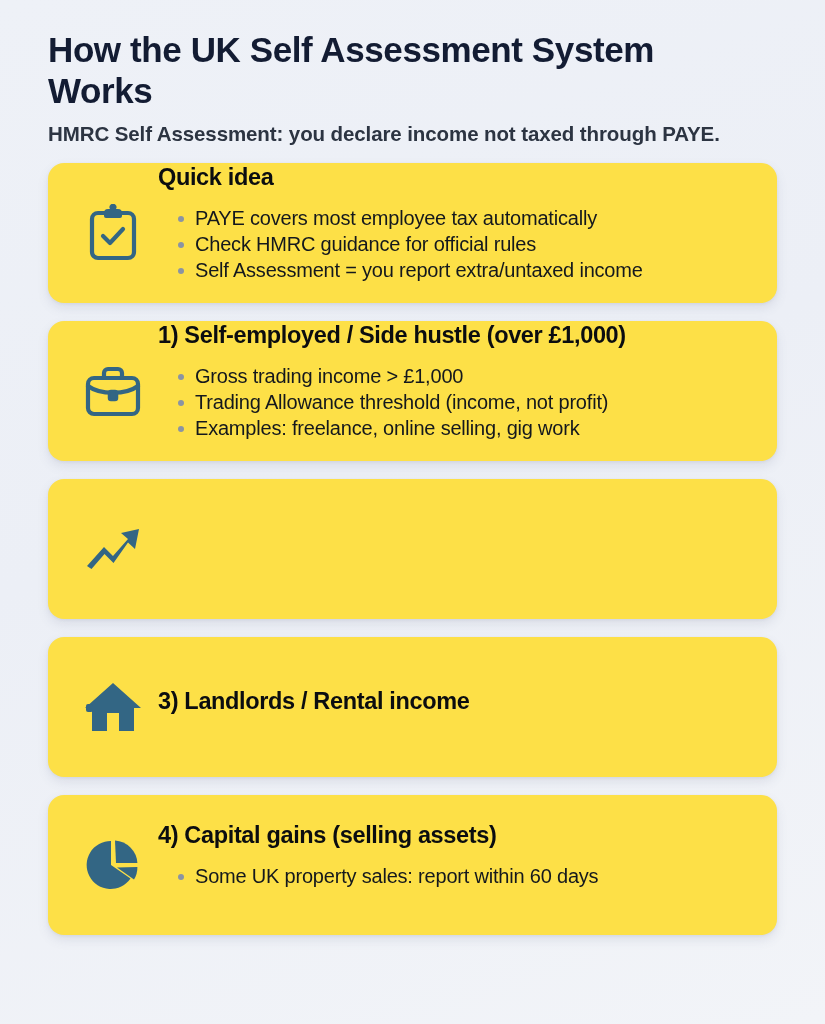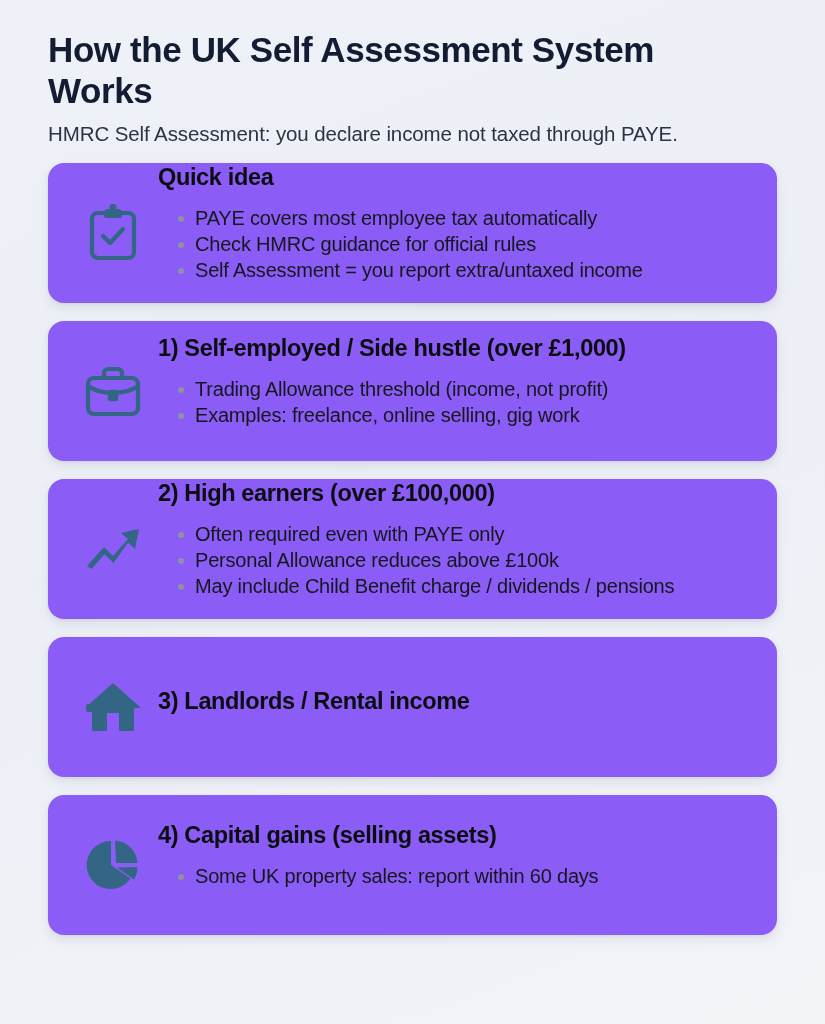--- a/index.html
+++ b/index.html
@@ -32,36 +32,36 @@
     font-weight: bold;
     line-height: 1.17;
     letter-spacing: -0.4px;
     color: #131c33;
     max-width: 700px;
   }
 
   .subtitle {
     margin-top: 9px;
     font-size: 20.5px;
-    font-weight: 400;
+    font-weight: 700;
     line-height: 1.25;
     color: #2c3442;
     letter-spacing: -0.1px;
   }
 
   
   .cards {
     display: flex;
     flex-direction: column;
     gap: 18px;
   }
 
   .card {
     position: relative;
-    background: #8b5cf6;
+    background: #fde047;
     border-radius: 16px;
     height: 140px;
     display: flex;
     align-items: center;
     padding: 0 18px 0 22px;
     box-shadow: 0 5px 11px rgba(90, 103, 130, 0.13),
                 0 1px 3px rgba(90, 103, 130, 0.09);
   }
 
   .card-icon {
@@ -160,39 +160,32 @@
         <svg width="58" height="54" viewBox="0 0 58 54" fill="none" stroke="currentColor" stroke-width="4.2" stroke-linecap="round" stroke-linejoin="round">
           <rect x="4" y="14" width="50" height="36" rx="6"></rect>
           <path d="M20 14 V9 a4 4 0 0 1 4-4 h10 a4 4 0 0 1 4 4 v5"></path>
           <path d="M4 22 C16 31 42 31 54 22"></path>
           <rect x="25" y="27" width="8" height="9" rx="2" fill="currentColor" stroke="currentColor" stroke-width="2.5"></rect>
         </svg>
       </div>
       <div class="card-body">
         <div class="card-heading">1) Self-employed / Side hustle (over £1,000)</div>
         <ul class="bullets">
+          <li>Gross trading income &gt; £1,000</li>
           <li>Trading Allowance threshold (income, not profit)</li>
           <li>Examples: freelance, online selling, gig work</li>
         </ul>
       </div>
     </div>
 
     <div class="card">
       <div class="card-icon">
         <svg width="60" height="48" viewBox="0 0 60 48" fill="none">
           <path d="M4 41 L21 22 L30 31 L45 14 L38 8 L56 4 L52 24 L45 17.5 L30.5 38 L21.5 29 L8.5 44 Z" fill="currentColor"></path>
         </svg>
-      </div>
-      <div class="card-body">
-        <div class="card-heading">2) High earners (over £100,000)</div>
-        <ul class="bullets">
-          <li>Often required even with PAYE only</li>
-          <li>Personal Allowance reduces above £100k</li>
-          <li>May include Child Benefit charge / dividends / pensions</li>
-        </ul>
       </div>
     </div>
 
     <div class="card">
       <div class="card-icon">
         <svg width="58" height="52" viewBox="0 0 58 52" fill="none">
           <path d="M29 2 L57 27 L50 27 L50 50 L35 50 L35 32 L23 32 L23 50 L8 50 L8 27 L1 27 Z" fill="currentColor"></path>
           <rect x="2" y="23" width="7" height="8" rx="2" fill="currentColor"></rect>
         </svg>
       </div>

